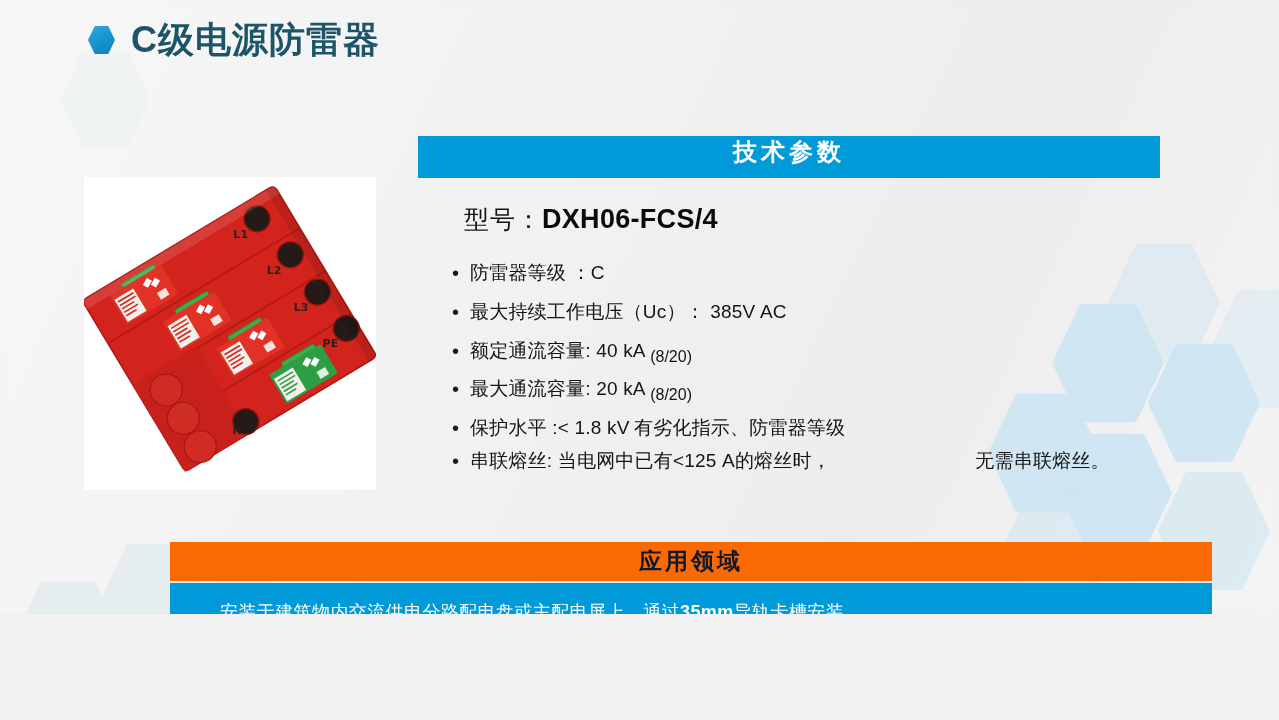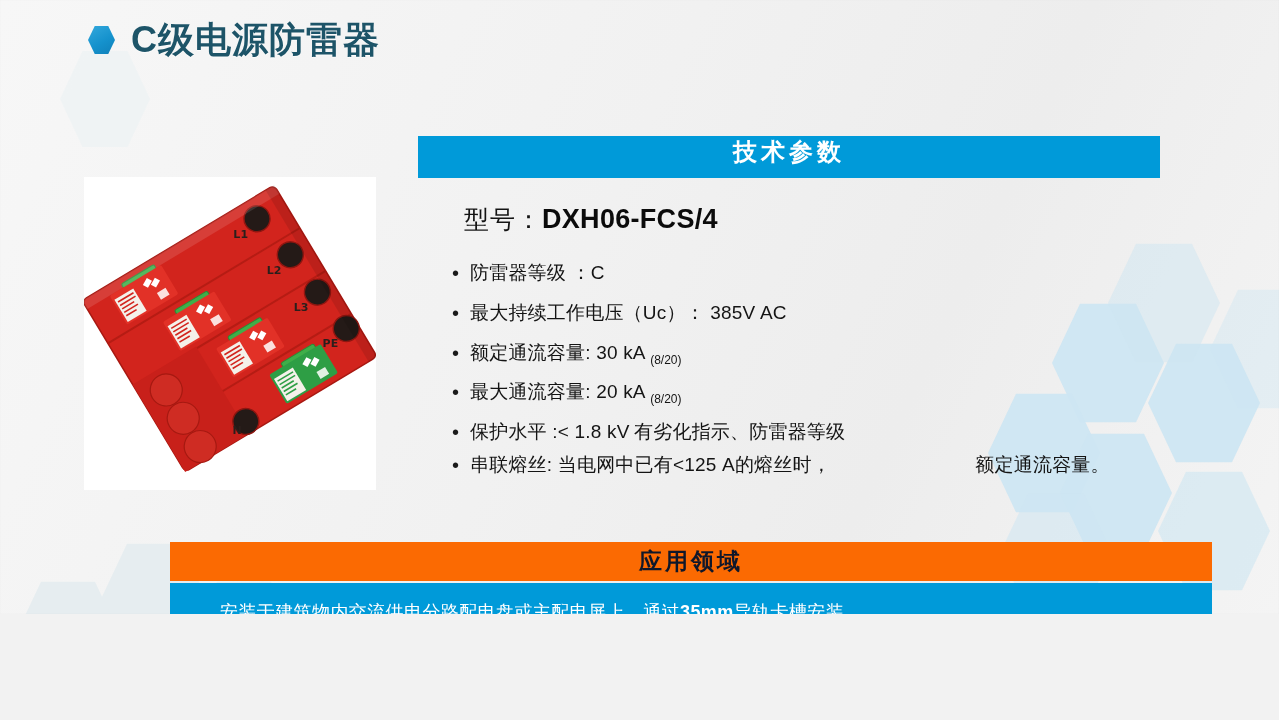--- a/index.html
+++ b/index.html
@@ -165,21 +165,21 @@
   }
   .spec-line {
     font-size: 19px;
     line-height: 30px;
     color: #141414;
     white-space: nowrap;
     letter-spacing: 0.2px;
     text-align: center;
   }
   .spec-line .sub {
-    font-size: 12px;
+    font-size: 16px;
     vertical-align: sub;
     letter-spacing: 0;
   }
   .spec-line.indent-1 { padding-left: 0px; }
   .spec-line.indent-2 { padding-left: 140px; }
 
   
   #app-header {
     position: absolute;
     left: 170px;
@@ -384,21 +384,21 @@
     <div class="spec-item">
       <span class="spec-bullet">•</span>
       <span class="spec-body">
         <span class="spec-line indent-1"><span>最大持续工作电压（Uc）：  385V AC</span><span class="sub"></span></span>
       </span>
     </div>
 
     <div class="spec-item">
       <span class="spec-bullet">•</span>
       <span class="spec-body">
-        <span class="spec-line indent-1"><span>额定通流容量: 30 kA </span><span class="sub">(8/20)</span></span>
+        <span class="spec-line indent-1"><span>额定通流容量: 40 kA </span><span class="sub">(8/20)</span></span>
       </span>
     </div>
 
     <div class="spec-item">
       <span class="spec-bullet">•</span>
       <span class="spec-body">
         <span class="spec-line indent-1"><span>最大通流容量: 20 kA </span><span class="sub">(8/20)</span></span>
       </span>
     </div>
 
@@ -407,21 +407,21 @@
       <span class="spec-body">
         <span class="spec-line indent-1">保护水平   :&lt; 1.8 kV</span>
         <span class="spec-line indent-1">有劣化指示、防雷器等级</span>
       </span>
     </div>
 
     <div class="spec-item">
       <span class="spec-bullet">•</span>
       <span class="spec-body">
         <span class="spec-line indent-1">串联熔丝:    当电网中已有&lt;125 A的熔丝时，</span>
-        <span class="spec-line indent-2">额定通流容量。</span>
+        <span class="spec-line indent-2">无需串联熔丝。</span>
       </span>
     </div>
 
   </div>
 
   <div id="app-header">
     <span id="app-header-text">应用领域</span>
   </div>
 
   <div id="app-body">

